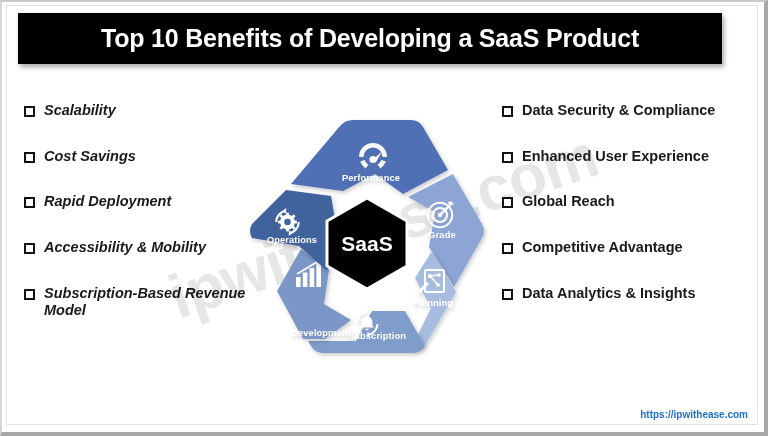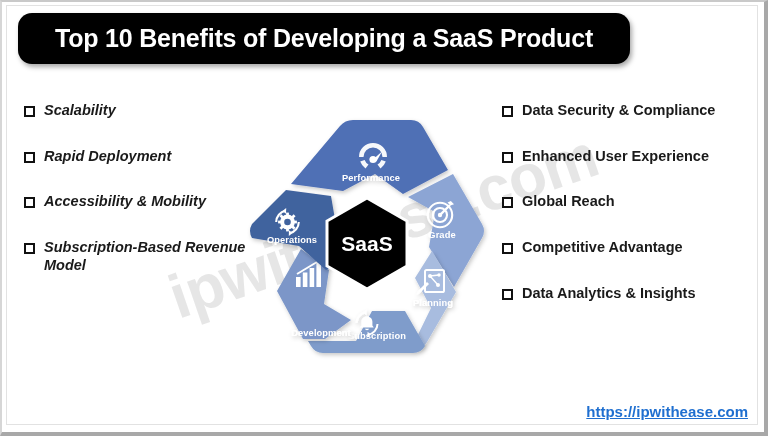--- a/index.html
+++ b/index.html
@@ -34,28 +34,27 @@
     border: 1px solid #e2e2e2;
     box-sizing: border-box;
     pointer-events: none;
   }
 
   
   .title-bar {
     position: absolute;
     left: 16px;
     top: 11px;
-    width: 612px;
+    width: 704px;
     height: 51px;
     background: #000000;
     box-shadow: 2px 3px 5px rgba(0,0,0,0.35);
     display: flex;
     align-items: center;
     justify-content: center;
-    border-radius: 14px;
   }
   .title-text {
     color: #ffffff;
     font-size: 25px;
     font-weight: bold;
     letter-spacing: -0.2px;
     white-space: nowrap;
     font-family: "Liberation Sans", sans-serif;
   }
 
@@ -129,43 +128,46 @@
     white-space: nowrap;
     pointer-events: none;
     letter-spacing: -1px;
   }
 
   
   .footer-url {
     position: absolute;
     right: 16px;
     bottom: 12px;
-    font-size: 15px;
+    font-size: 10px;
     font-weight: bold;
     color: #1f6fd0;
     font-family: "Liberation Sans", sans-serif;
-    text-decoration: underline;
   }
 </style>
 </head>
 <body>
 
 <div class="page">
   <div class="inner-frame"></div>
 
   <div class="title-bar">
     <div class="title-text">Top 10 Benefits of Developing a SaaS Product</div>
   </div>
 
   <div class="watermark">ipwithease.com</div>
 
   <div class="col col-left">
     <div class="benefit">
       <span class="checkbox"></span>
       <span class="benefit-label">Scalability</span>
+    </div>
+    <div class="benefit">
+      <span class="checkbox"></span>
+      <span class="benefit-label">Cost Savings</span>
     </div>
     <div class="benefit">
       <span class="checkbox"></span>
       <span class="benefit-label">Rapid Deployment</span>
     </div>
     <div class="benefit">
       <span class="checkbox"></span>
       <span class="benefit-label">Accessibility &amp; Mobility</span>
     </div>
     <div class="benefit">

